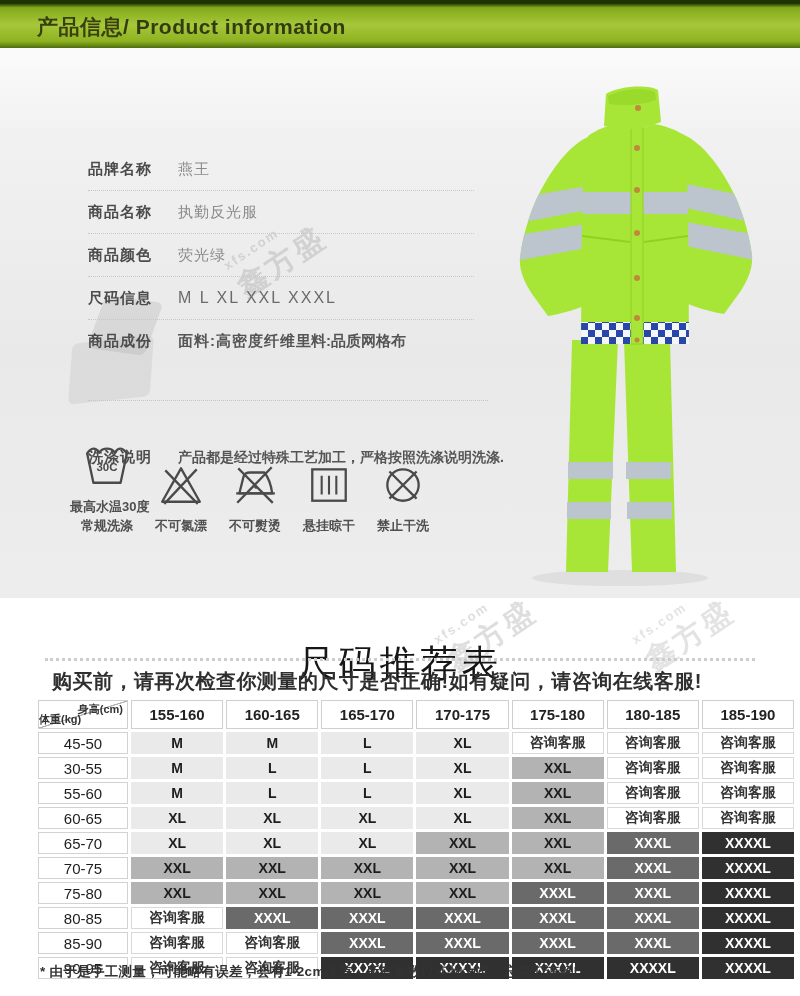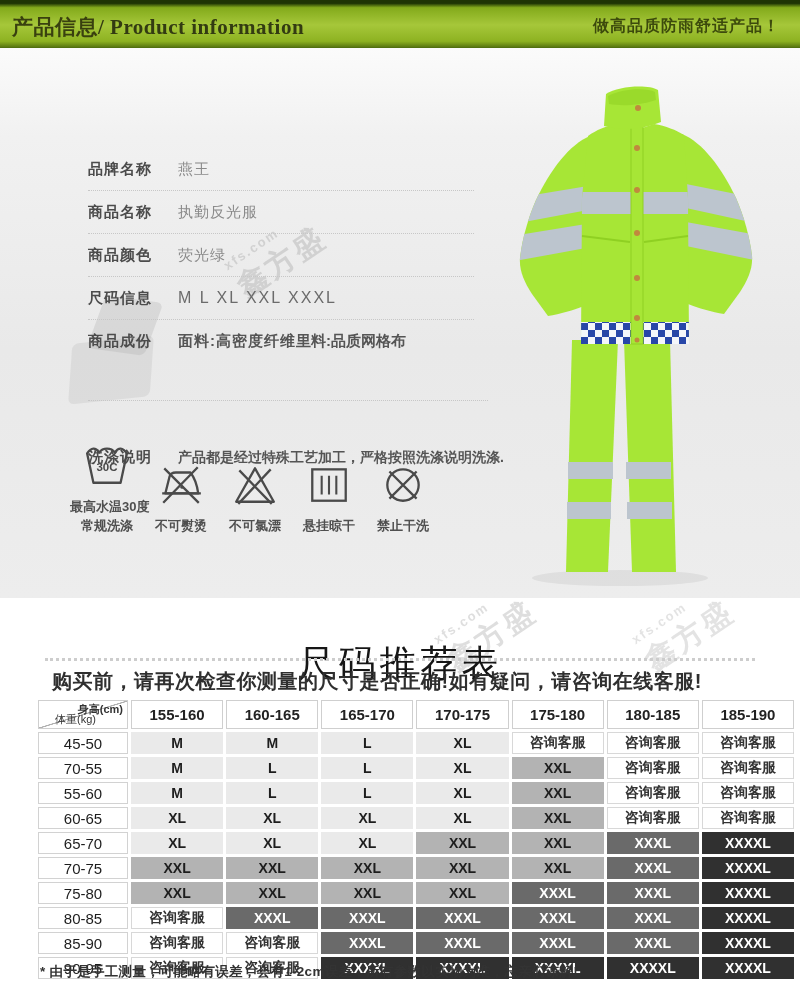--- a/index.html
+++ b/index.html
@@ -10,22 +10,22 @@
   }
   .page{position:absolute;inset:0;width:800px;height:996px;}
 
   
   .banner{
     position:absolute;left:0;top:0;width:800px;height:48px;
     background:linear-gradient(180deg,#1e3404 0%,#1e3404 7%,#83aa1b 16%,#a6c73a 52%,#8db221 86%,#5e7d12 97%,#4a6a0e 100%);
     box-sizing:border-box;
   }
   .banner-title{
-    position:absolute;left:12px;top:13px;font-size:21px;font-weight:700;
-    color:#39400f;letter-spacing:.5px;white-space:nowrap;font-family:Liberation Serif, serif;
+    position:absolute;left:37px;top:13px;font-size:21px;font-weight:700;
+    color:#39400f;letter-spacing:.5px;white-space:nowrap;
   }
   .banner-title .en{font-weight:700;color:#333b12;}
   .banner-slogan{
     position:absolute;right:20px;top:16px;font-size:16px;font-weight:700;
     color:#3c4a0c;letter-spacing:1px;white-space:nowrap;
   }
 
   
   .product-section{
     position:absolute;left:0;top:48px;width:800px;height:550px;
@@ -82,21 +82,21 @@
   }
   #size-table thead th{
     height:27px;font-size:15px;font-weight:700;color:#222;
     background:#fff;border:1px solid #cfcfcf;
   }
   #size-table th.diag{
     position:relative;width:88px;
     background-image:linear-gradient(to bottom right,transparent 48.6%,#b0b0b0 49.4%,#b0b0b0 51.0%,transparent 51.8%);
   }
   .dtop{position:absolute;top:1px;right:4px;font-size:11px;font-weight:700;color:#333;}
-  .dbot{position:absolute;bottom:1px;left:16px;font-size:11px;font-weight:400;color:#333;}
+  .dbot{position:absolute;bottom:1px;left:0;font-size:11px;font-weight:700;color:#333;}
   #size-table td,#size-table tbody th{height:20px;font-size:14px;}
   #size-table tbody th{
     font-size:15px;font-weight:400;color:#1d1d1d;background:#fff;border:1px solid #d2d2d2;
   }
   td.c-light{background:var(--cell-light,#eaeaea);color:#1d1d1d;font-weight:700;}
   td.c-mid{background:var(--cell-mid,#b3b3b3);color:#1d1d1d;font-weight:700;}
   td.c-dark{background:var(--cell-dark,#6a6a6a);color:#fff;font-weight:700;}
   td.c-darkest{background:var(--cell-darkest,#303030);color:#fff;font-weight:700;font-size:13px;}
   td.c-consult{background:#fff;color:#333;font-weight:700;border:1px solid #d8d8d8;font-size:14px;margin-top:19px;}
 
@@ -104,21 +104,20 @@
 </style>
 </head>
 <body>
 
 <div class="page">
 
   <header class="banner">
     <div class="banner-title">
       <span>产品信息</span><span class="en">/ Product information</span>
     </div>
-    <div class="banner-slogan">做高品质防雨舒适产品！</div>
   </header>
 
   <section class="product-section">
 
     <div class="wm" style="left:228px;top:180px;transform:rotate(-34deg);">
       <span class="en">xfs.com</span>
       <span class="cn">鑫方盛</span>
     </div>
     <div class="wm-shape" style="left:96px;top:250px;width:58px;height:55px;transform:rotate(8deg) skewX(-12deg);border-radius:6px;"></div>
     <div class="wm-shape" style="left:70px;top:292px;width:82px;height:60px;transform:rotate(-6deg) skewX(-10deg);border-radius:6px;opacity:.8;"></div>
@@ -160,33 +159,33 @@
           <path d="M3,11 C7,5 11,5 14.5,10 C18,5 26,5 29.5,10 C33,5 37,5 41,11 L35,39 L9,39 Z" fill="none" stroke="#4a4a4a" stroke-width="2.2" stroke-linejoin="round"></path>
           <text x="22" y="28" text-anchor="middle" font-size="11" font-weight="bold" fill="#4a4a4a">30C</text>
         </svg>
         <div class="wash-caption">
           <div>最高水温30度</div>
           <div>常规洗涤</div>
         </div>
       </div>
       <div class="wash-item">
         <svg width="46" height="46" viewBox="0 0 44 44">
+          <path d="M22,7 L40,39 L4,39 Z" fill="none" stroke="#4a4a4a" stroke-width="2.2" stroke-linejoin="round"></path>
+          <path d="M7,9 L38,41 M37,8 L6,41" fill="none" stroke="#4a4a4a" stroke-width="2.2"></path>
+        </svg>
+        <div class="wash-caption">不可氯漂</div>
+      </div>
+      <div class="wash-item">
+        <svg width="46" height="46" viewBox="0 0 44 44">
           <path d="M7,31 L11,15 C11.8,12.5 14,11 17,11 L31,11 C35,16 37.5,24 38.5,31 Z" fill="none" stroke="#4a4a4a" stroke-width="2.2" stroke-linejoin="round"></path>
           <path d="M4,31 L41,31" stroke="#4a4a4a" stroke-width="2.2"></path>
           <circle cx="23" cy="25" r="1.6" fill="#4a4a4a"></circle>
           <path d="M6,7 L39,40 M38,6 L5,40" stroke="#4a4a4a" stroke-width="2.2"></path>
         </svg>
         <div class="wash-caption">不可熨烫</div>
-      </div>
-      <div class="wash-item">
-        <svg width="46" height="46" viewBox="0 0 44 44">
-          <path d="M22,7 L40,39 L4,39 Z" fill="none" stroke="#4a4a4a" stroke-width="2.2" stroke-linejoin="round"></path>
-          <path d="M7,9 L38,41 M37,8 L6,41" fill="none" stroke="#4a4a4a" stroke-width="2.2"></path>
-        </svg>
-        <div class="wash-caption">不可氯漂</div>
       </div>
       <div class="wash-item">
         <svg width="46" height="46" viewBox="0 0 44 44">
           <rect x="6" y="8" width="32" height="30" fill="none" stroke="#4a4a4a" stroke-width="2.2"></rect>
           <path d="M15,14 L15,32 M22,14 L22,32 M29,14 L29,32" stroke="#4a4a4a" stroke-width="2"></path>
         </svg>
         <div class="wash-caption">悬挂晾干</div>
       </div>
       <div class="wash-item">
         <svg width="46" height="46" viewBox="0 0 44 44">
@@ -303,21 +302,21 @@
             <th>45-50</th>
             <td class="c-light">M</td>
             <td class="c-light">M</td>
             <td class="c-light">L</td>
             <td class="c-light">XL</td>
             <td class="c-consult">咨询客服</td>
             <td class="c-consult">咨询客服</td>
             <td class="c-consult">咨询客服</td>
           </tr>
           <tr>
-            <th>70-55</th>
+            <th>30-55</th>
             <td class="c-light">M</td>
             <td class="c-light">L</td>
             <td class="c-light">L</td>
             <td class="c-light">XL</td>
             <td class="c-mid">XXL</td>
             <td class="c-consult">咨询客服</td>
             <td class="c-consult">咨询客服</td>
           </tr>
           <tr>
             <th>55-60</th>

